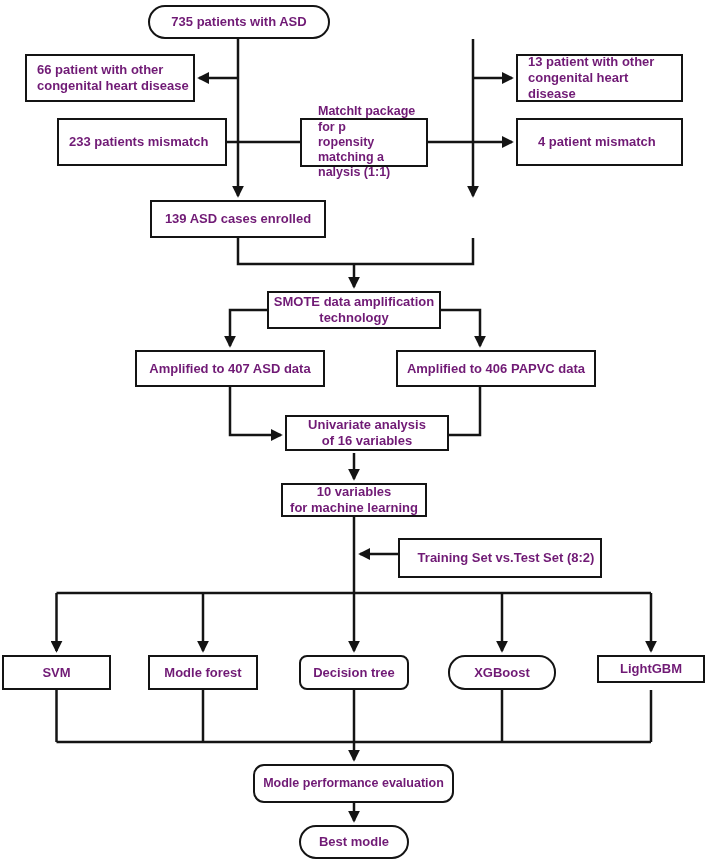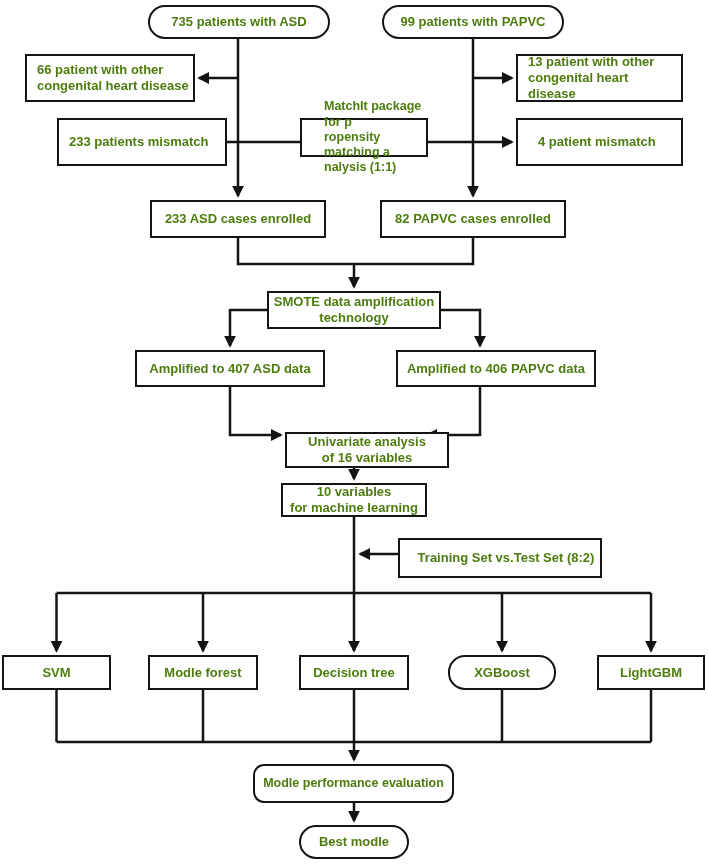--- a/index.html
+++ b/index.html
@@ -4,21 +4,21 @@
 <style>
   html,body{margin:0;padding:0;background:#f4f4f4;}
   #canvas{
     position:relative;width:708px;height:864px;background:#ffffff;
     font-family:"Liberation Sans", sans-serif;overflow:hidden;
   }
   #wires{position:absolute;left:0;top:0;width:708px;height:864px;z-index:1;}
   .node{
     position:absolute;z-index:2;background:#ffffff;border:2.5px solid #141414;
     display:flex;align-items:center;justify-content:center;text-align:center;
-    font-weight:700;font-size:13px;line-height:1.22;color:#4d7c0f;
+    font-weight:700;font-size:13px;line-height:1.22;color:#701a75;
     box-sizing:border-box;white-space:pre-line;
   }
   .rounded{border-radius:17px;}
   .left-text{justify-content:flex-start;text-align:left;padding-left:10px;padding-right:4px;}
   .small{font-size:12.5px;}
 </style>
 </head>
 <body>
 
 <div id="canvas">
@@ -67,62 +67,60 @@
       <path d="M651,690 L651,742"></path>
       <path d="M56.5,742 L651,742"></path>
       <path d="M354,742 L354,760" marker-end="url(#ah)"></path>
 
       <path d="M354,803 L354,821" marker-end="url(#ah)"></path>
     </g>
   </svg>
 
   <div class="node rounded" style="left:148px;top:5px;width:182px;height:34px;">735 patients with ASD</div>
 
-  <div class="node rounded" style="left:382px;top:5px;width:182px;height:34px;">99 patients with PAPVC</div>
 
   <div class="node left-text" style="left:25px;top:54px;width:170px;height:48px;">66 patient with other
 congenital heart disease</div>
 
   <div class="node left-text" style="left:25px;top:118px;width:170px;height:48px;margin-left:32px;">233 patients mismatch</div>
 
-  <div class="node left-text small" style="left:300px;top:118px;width:128px;height:39px;padding-left:22px;">MatchIt package for p
+  <div class="node left-text small" style="left:300px;top:118px;width:128px;height:49px;padding-left:16px;">MatchIt package for p
 ropensity matching a
 nalysis (1:1)</div>
 
   <div class="node left-text" style="left:516px;top:54px;width:167px;height:48px;">13 patient with other
 congenital heart disease</div>
 
   <div class="node left-text" style="left:516px;top:118px;width:167px;height:48px;padding-left:20px;">4 patient mismatch</div>
 
-  <div class="node" style="left:150px;top:200px;width:176px;height:38px;">233 ASD cases enrolled</div>
+  <div class="node" style="left:150px;top:200px;width:176px;height:38px;">139 ASD cases enrolled</div>
 
-  <div class="node" style="left:380px;top:200px;width:186px;height:38px;">82 PAPVC cases enrolled</div>
 
   <div class="node" style="left:267px;top:291px;width:174px;height:38px;">SMOTE data amplification
 technology</div>
 
   <div class="node" style="left:135px;top:350px;width:190px;height:37px;">Amplified to 407 ASD data</div>
 
   <div class="node" style="left:396px;top:350px;width:200px;height:37px;">Amplified to 406 PAPVC data</div>
 
-  <div class="node" style="left:285px;top:432px;width:164px;height:36px;">Univariate analysis
+  <div class="node" style="left:285px;top:415px;width:164px;height:36px;">Univariate analysis
 of 16 variables</div>
 
   <div class="node" style="left:281px;top:483px;width:146px;height:34px;">10 variables
 for machine learning</div>
 
   <div class="node" style="left:398px;top:538px;width:204px;height:40px;padding-left:12px;">Training Set vs.Test Set  (8:2)</div>
 
   <div class="node" style="left:2px;top:655px;width:109px;height:35px;">SVM</div>
 
   <div class="node" style="left:148px;top:655px;width:110px;height:35px;">Modle forest</div>
 
-  <div class="node" style="left:299px;top:655px;width:110px;height:35px;">Decision tree</div>
+  <div class="node" style="left:299px;top:655px;width:110px;height:35px;border-radius:8px;">Decision tree</div>
 
   <div class="node" style="left:448px;top:655px;width:108px;height:35px;border-radius:17px;">XGBoost</div>
 
-  <div class="node" style="left:597px;top:655px;width:108px;height:35px;">LightGBM</div>
+  <div class="node" style="left:597px;top:655px;width:108px;height:28px;">LightGBM</div>
 
   <div class="node small" style="left:253px;top:764px;width:201px;height:39px;border-radius:11px;">Modle performance evaluation</div>
 
   <div class="node rounded" style="left:299px;top:825px;width:110px;height:34px;">Best modle</div>
 
 </div>
 
 </body></html>

